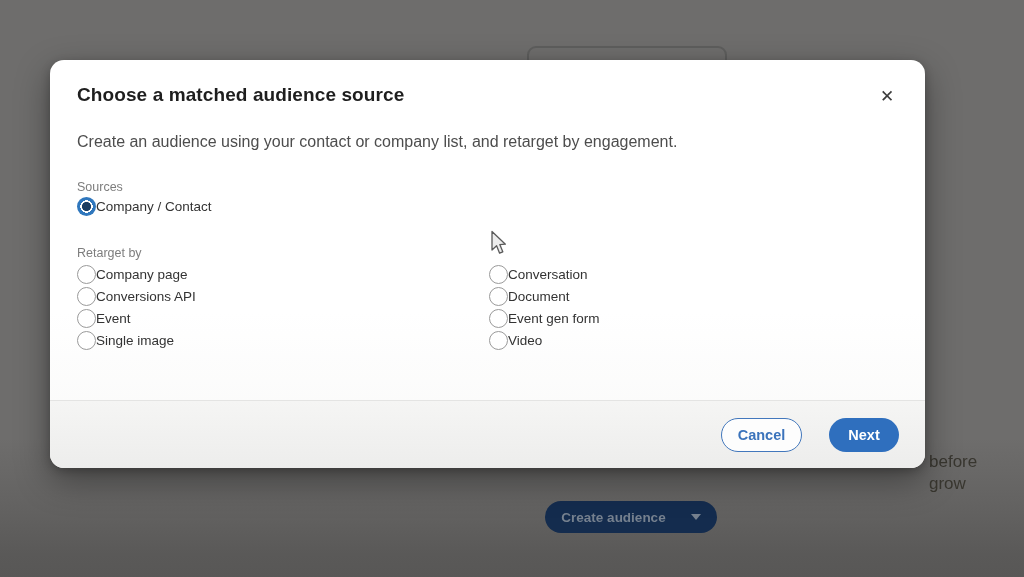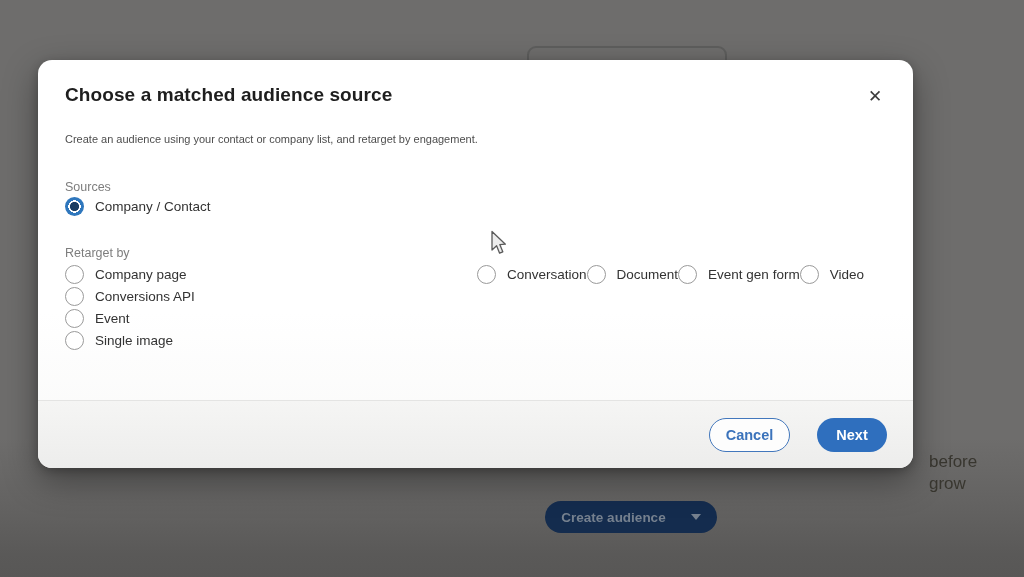--- a/index.html
+++ b/index.html
@@ -30,64 +30,64 @@
     border:none; z-index:1; cursor:pointer;
   }
   .caret-down {
     width:0; height:0; border-left:5px solid transparent;
     border-right:5px solid transparent; border-top:6px solid #76818f;
     display:inline-block;
   }
 
   
   .modal {
-    left:38px; top:60px; width:875px; height:408px;
+    left:50px; top:60px; width:875px; height:408px;
     background: linear-gradient(180deg, #ffffff 0%, #ffffff 62%, #f8f8f7 100%);
     border-radius:14px;
     box-shadow: 0 12px 34px rgba(0,0,0,0.38), 0 3px 10px rgba(0,0,0,0.22);
     z-index:5;
   }
   .modal-title {
     left:27px; top:24px; font-size:19px; font-weight:bold; color:#1e1e1e;
     letter-spacing:0.1px;
   }
   .close-btn {
     left:822px; top:22px; width:30px; height:28px;
     background:none; border:none; color:#3c3c3c; font-size:17px;
     display:flex; align-items:center; justify-content:center; cursor:pointer;
     font-family:"DejaVu Sans", sans-serif;
   }
   .modal-desc {
-    left:27px; top:73px; font-size:11px; color:#4d4d4d;
+    left:27px; top:73px; font-size:16px; color:#4d4d4d;
   }
   .group-label {
     font-size:12.5px; color:#7d7d7d;
   }
   .sources-label { left:27px; top:120px; }
   .retarget-label { left:27px; top:186px; }
 
   .radio-row {
-    display:flex; align-items:center; height:21.8px; gap:11px; cursor:pointer;
+    display:flex; align-items:center; height:21.8px; cursor:pointer;
   }
   .radio {
     width:19px; height:19px; border-radius:50%; flex:0 0 19px;
     border:1.6px solid #9a9a9a; background:#fff;
   }
   .radio.selected {
     border:none;
     background: radial-gradient(circle at center,
       #1c3e63 0px, #1c3e63 4.4px,
       #ffffff 4.6px, #ffffff 6.1px,
       #2f77bd 6.3px, #2f77bd 9.5px);
   }
   .radio-label { font-size:13.5px; color:#333333; white-space:nowrap; }
 
   .sources-row { left:27px; top:136px; }
   .retarget-col-left  { left:27px;  top:204px; display:flex; flex-direction:column; }
-  .retarget-col-right { left:439px; top:204px; display:flex; }
+  .retarget-col-right { left:439px; top:204px; display:flex; flex-direction:column; }
 
   
   .modal-footer {
     left:0; top:340px; width:875px; height:68px;
     background: linear-gradient(180deg, #f5f5f4 0%, #ededec 100%);
     border-top:1px solid #e4e4e3;
     border-radius:0 0 14px 14px;
     display:flex; align-items:center; justify-content:flex-end;
     gap:27px; padding-right:26px;
   }

